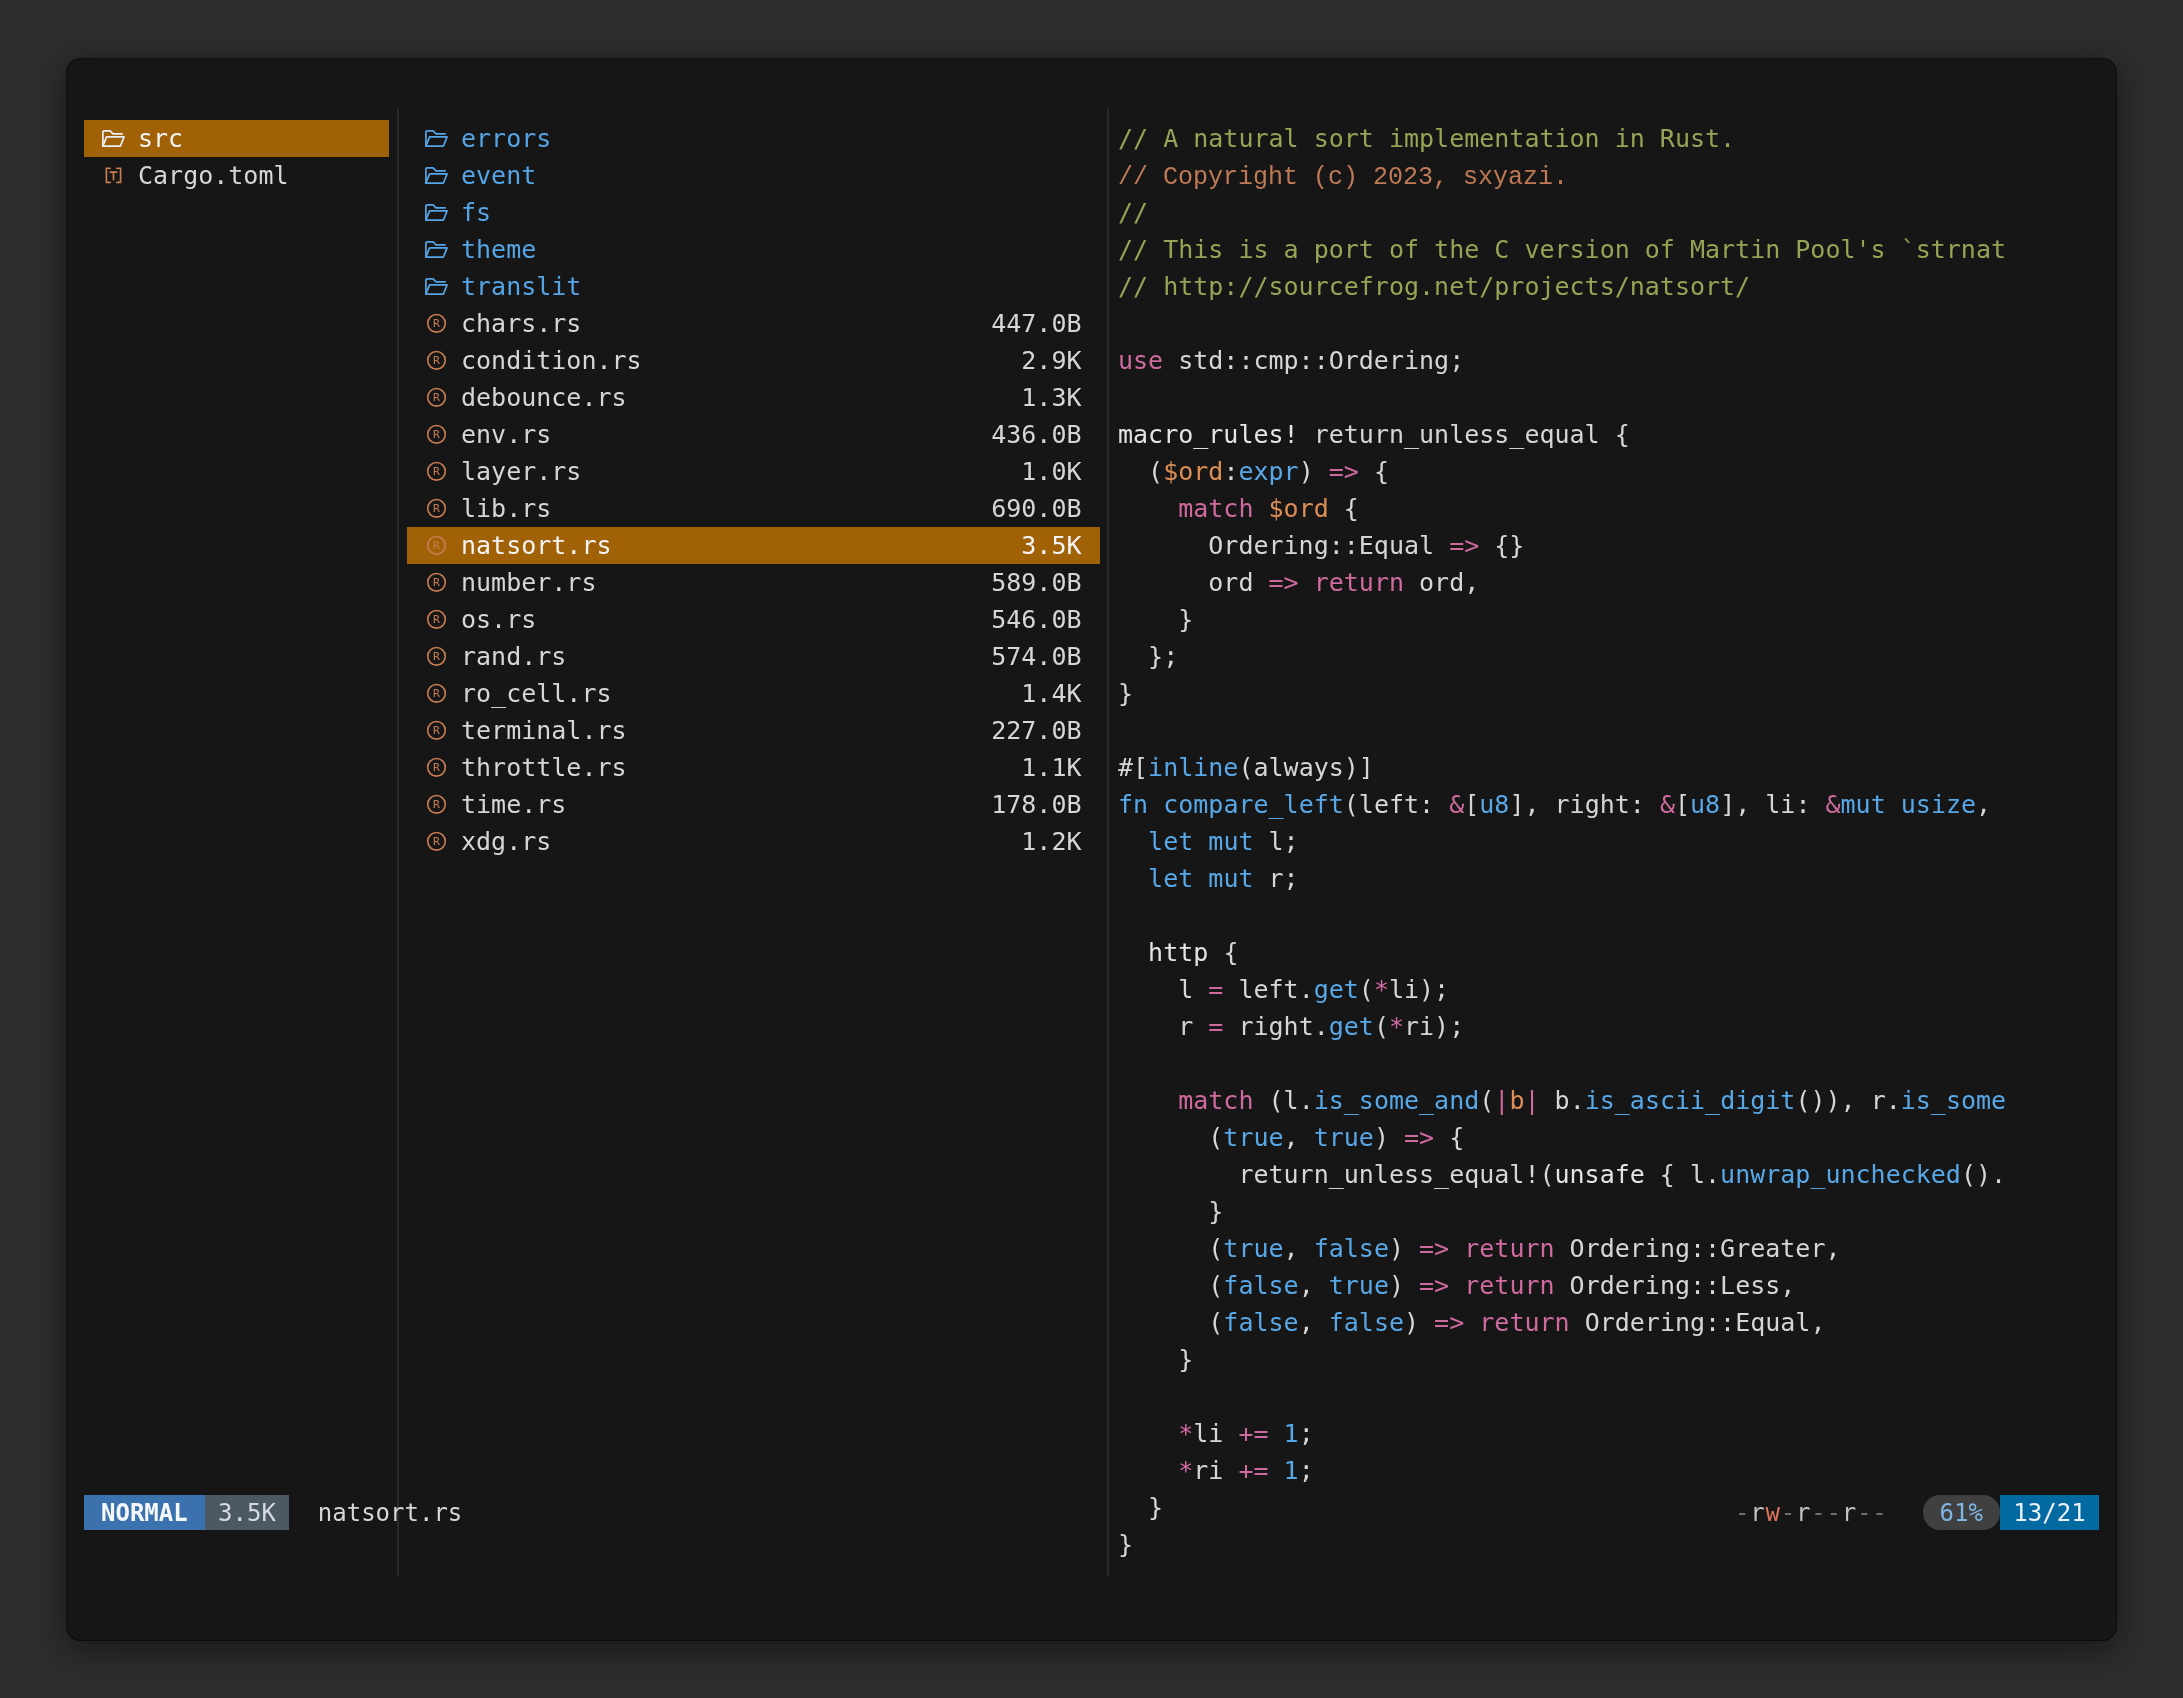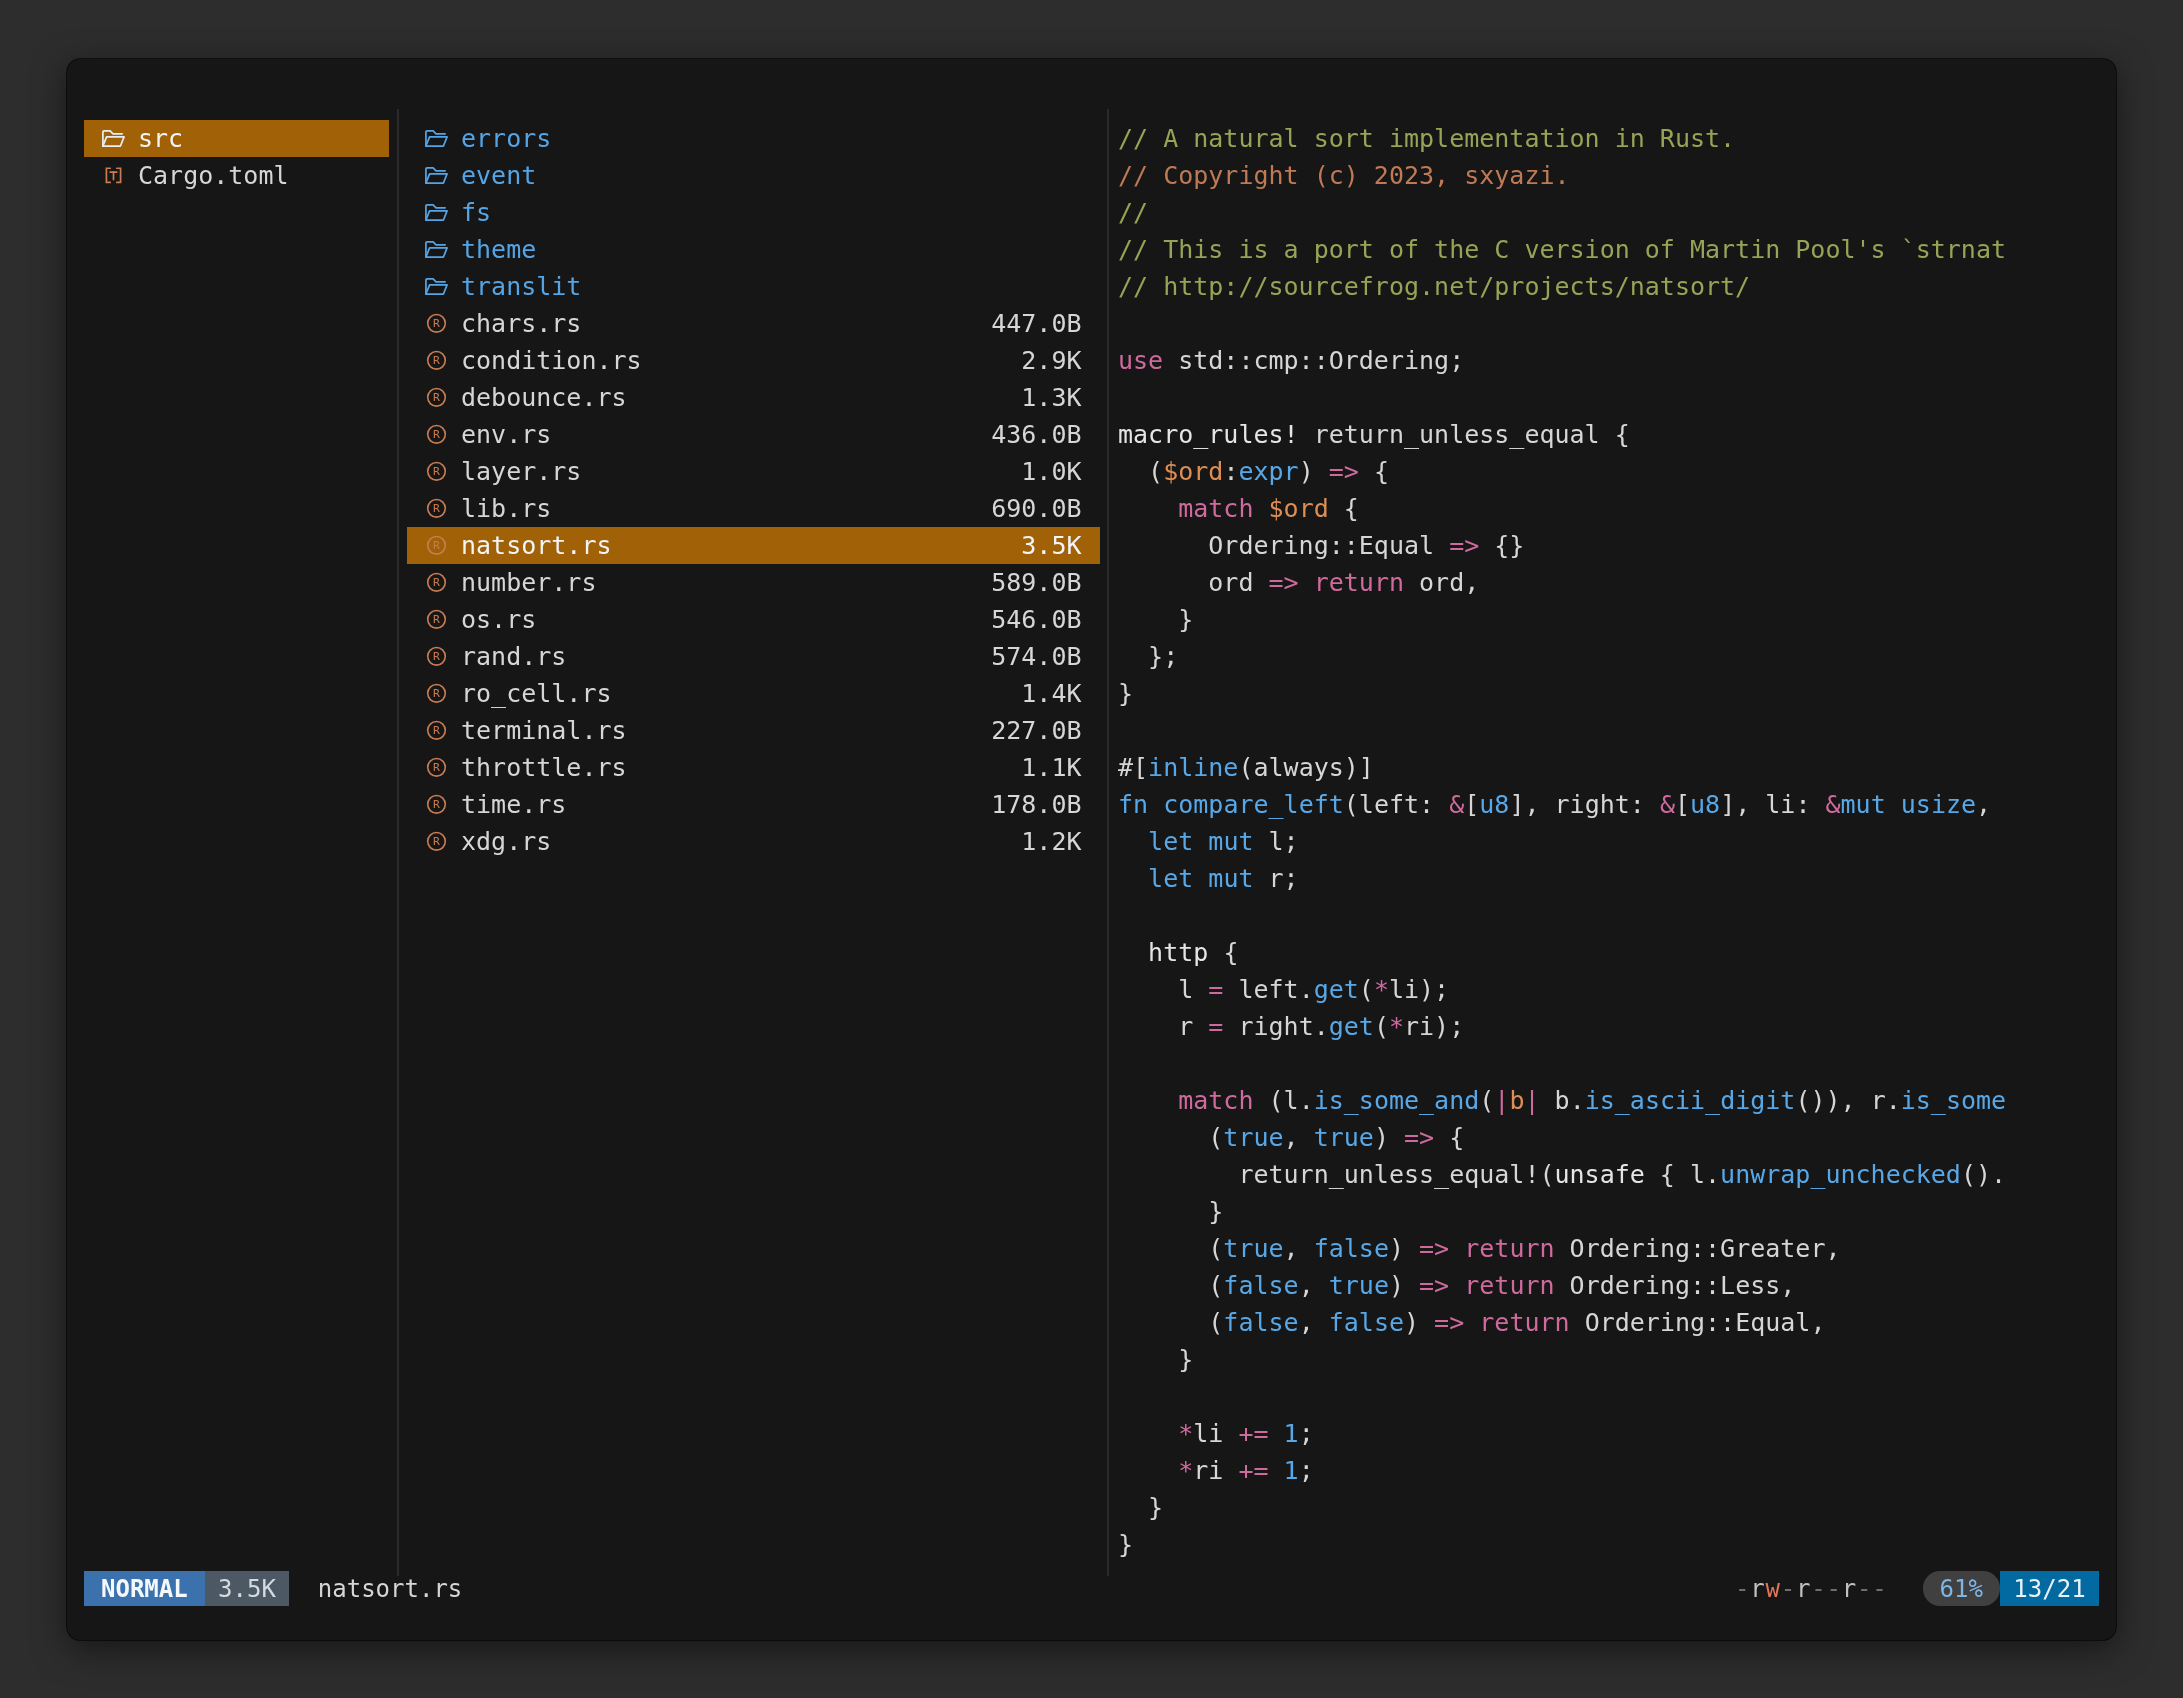--- a/index.html
+++ b/index.html
@@ -30,27 +30,27 @@
   .rust-svg text { fill:#c87c52; font-size:12px; font-family:"DejaVu Sans Mono",monospace; }
   .toml-svg path { stroke:#c87c52; stroke-width:1.8; fill:none; stroke-linecap:round; }
 
   .label { color:#d6d6d6; }
   .folder-label { color:#55a5e6; }
   .size { margin-left:auto; color:#d6d6d6; }
 
   .code-line { height:37px; line-height:37px; white-space:pre; }
   .tok-w { color:#d6d6d6; }
   .tok-g { color:#96a455; }
-  .tok-c { color:#bf7a55; }
+  .tok-c { color:#bf7a55;font-family:Liberation Mono, monospace; }
   .tok-m { color:#cf6a9f; }
   .tok-s { color:#e5e5e5; }
   .tok-b { color:#58a8e8; }
   .tok-o { color:#dd8e55; }
 
-  .status-bar { position:absolute; left:17px; right:17px; top:1512px; height:35px;
+  .status-bar { position:absolute; left:17px; right:17px; top:1436px; height:35px;
                 display:flex; justify-content:space-between; align-items:center; font-size:24px; }
   .status-left, .status-right { display:flex; align-items:center; height:35px; }
   .badge { display:inline-flex; align-items:center; height:35px; padding:0 13.4px; }
   .badge-mode { background:#3b72ad; color:#f4f8fb; font-weight:bold; padding:0 17px; }
   .badge-size { background:#4c5964; color:#d3dae0; }
   .status-filename { color:#d6d6d6; margin-left:28.5px; }
   .perms { margin-right:35px; letter-spacing:0.8px; }
   .p-dash { color:#6f6f6f; }
   .p-r { color:#c2c2c2; }
   .p-w { color:#e0755a; }

